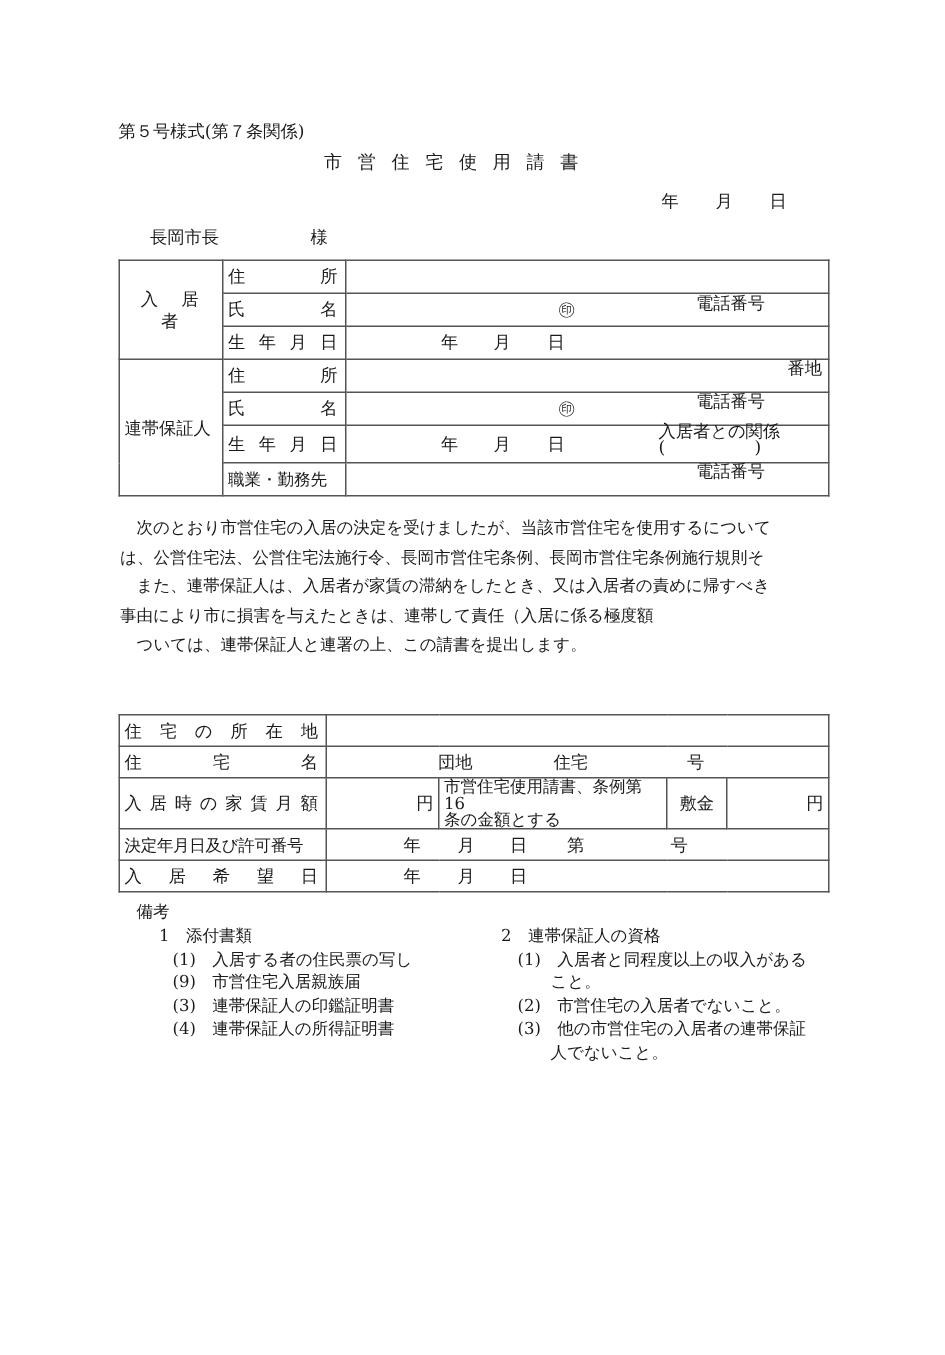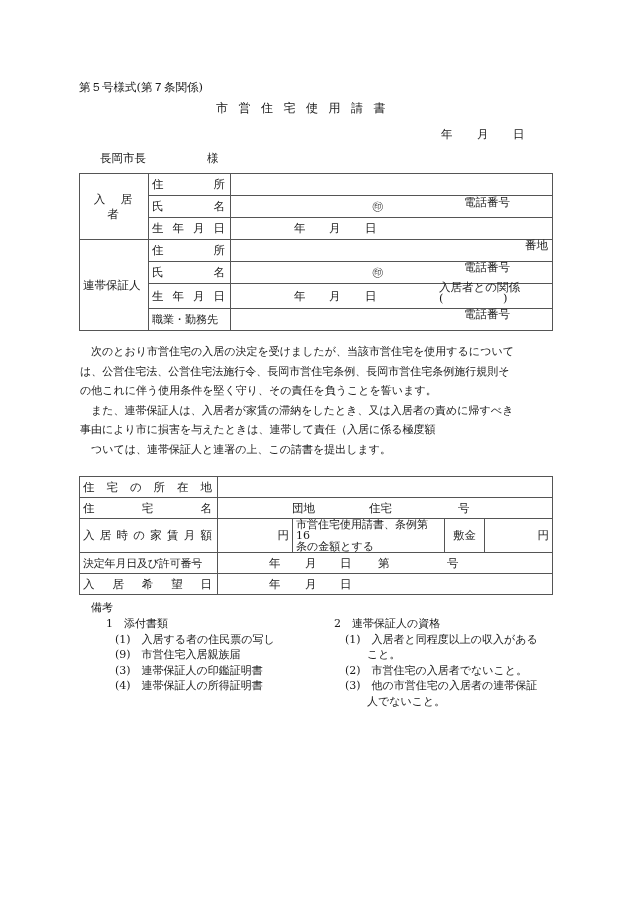--- a/index.html
+++ b/index.html
@@ -127,21 +127,20 @@
     <td>
       <span class="abs" style="left:233px;top:-2px">電話番号</span>
     </td>
   </tr>
 </tbody>
   </table>
 
 <div class="para" style="top:342px">
   <div>　次のとおり市営住宅の入居の決定を受けましたが、当該市営住宅を使用するについて</div>
   <div>は、公営住宅法、公営住宅法施行令、長岡市営住宅条例、長岡市営住宅条例施行規則そ</div>
-  <div>の他これに伴う使用条件を堅く守り、その責任を負うことを誓います。</div>
   <div>　また、連帯保証人は、入居者が家賃の滞納をしたとき、又は入居者の責めに帰すべき</div>
   <div>事由により市に損害を与えたときは、連帯して責任（入居に係る極度額</div>
   <div>　ついては、連帯保証人と連署の上、この請書を提出します。</div>
 </div>
 
 <table class="t2">
   <colgroup>
       <col style="width:138px">
       <col style="width:75px">
       <col style="width:152px">

